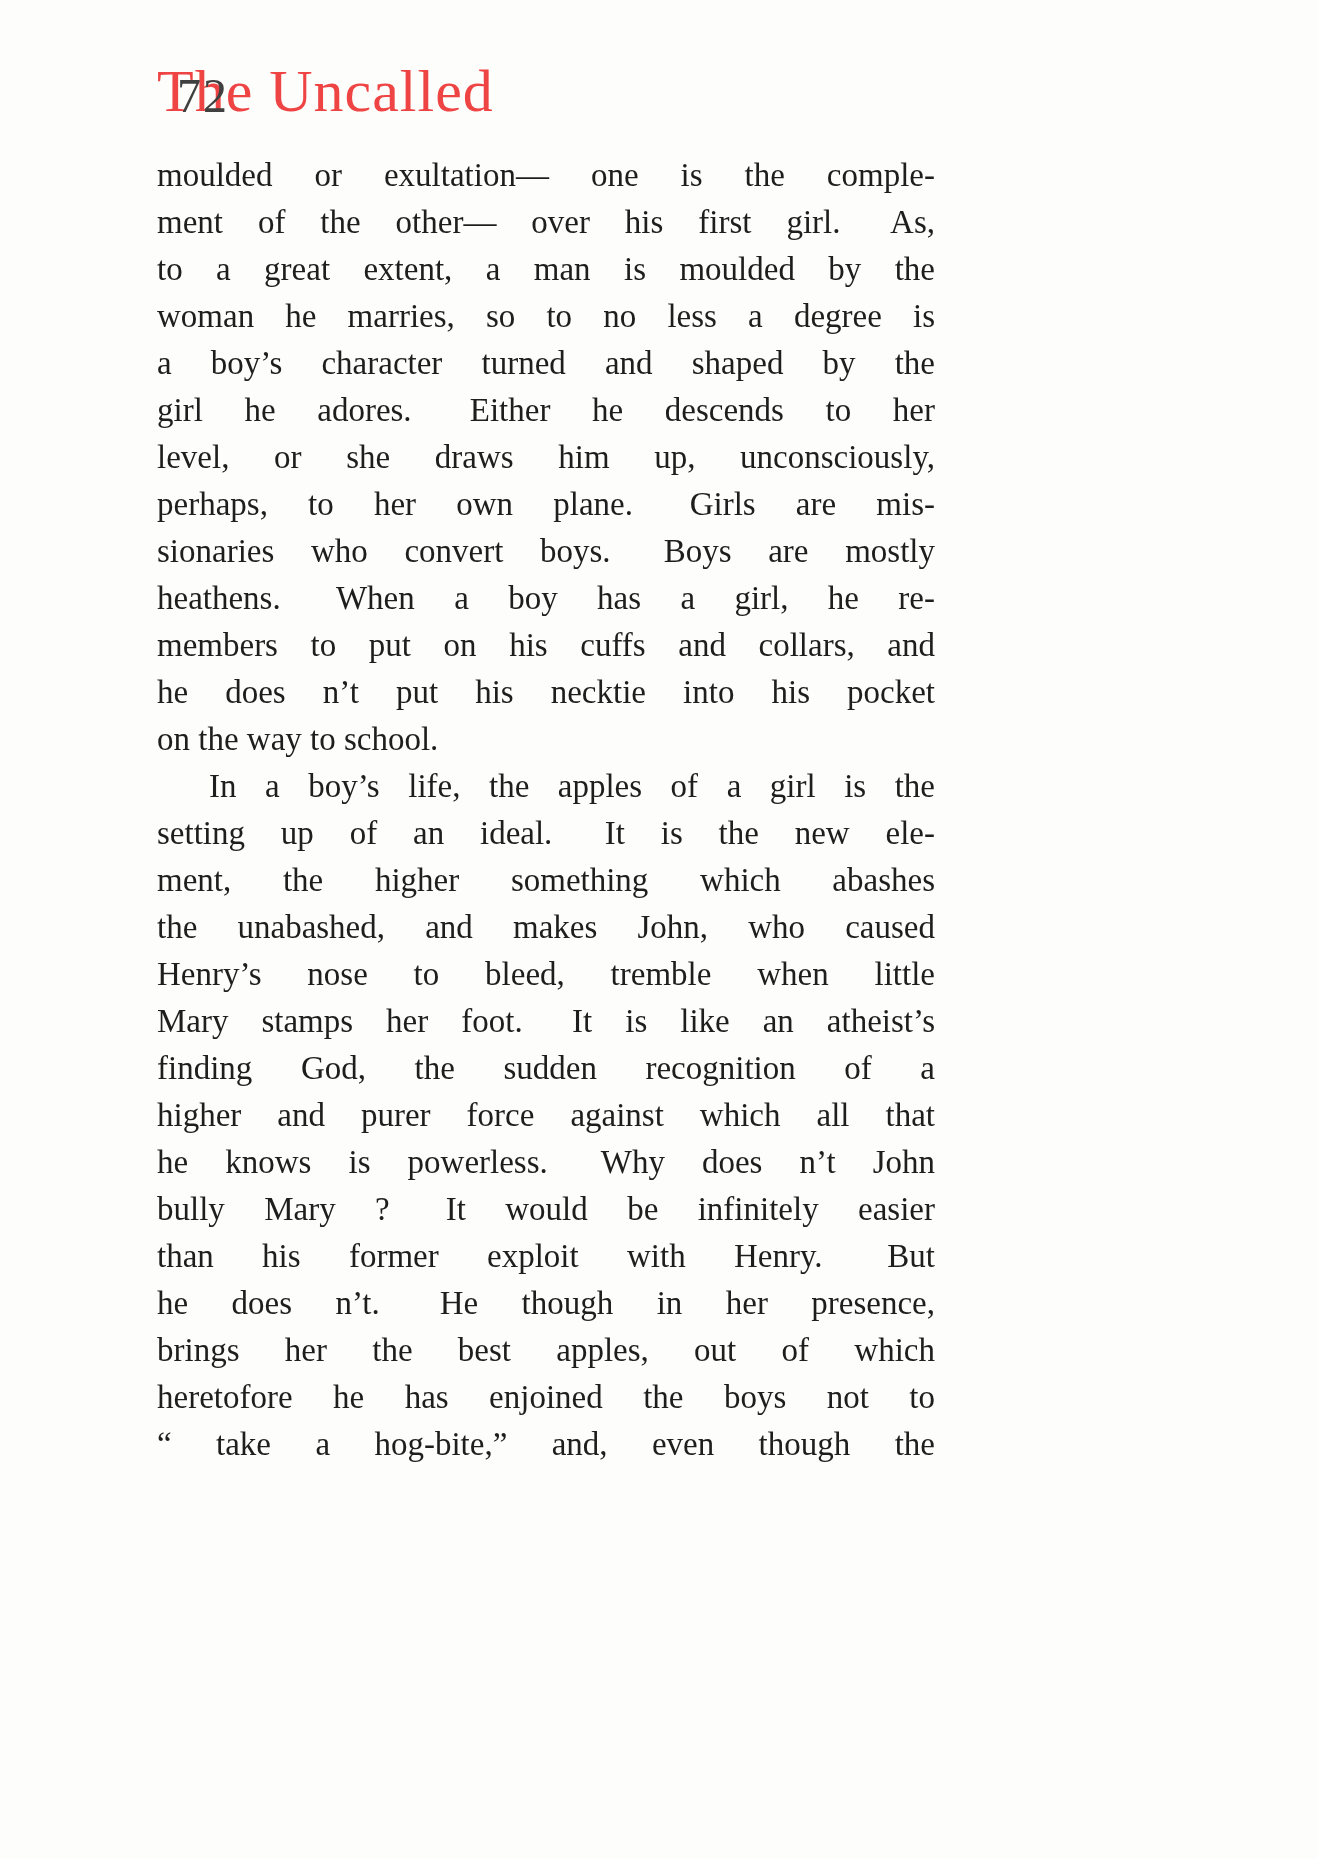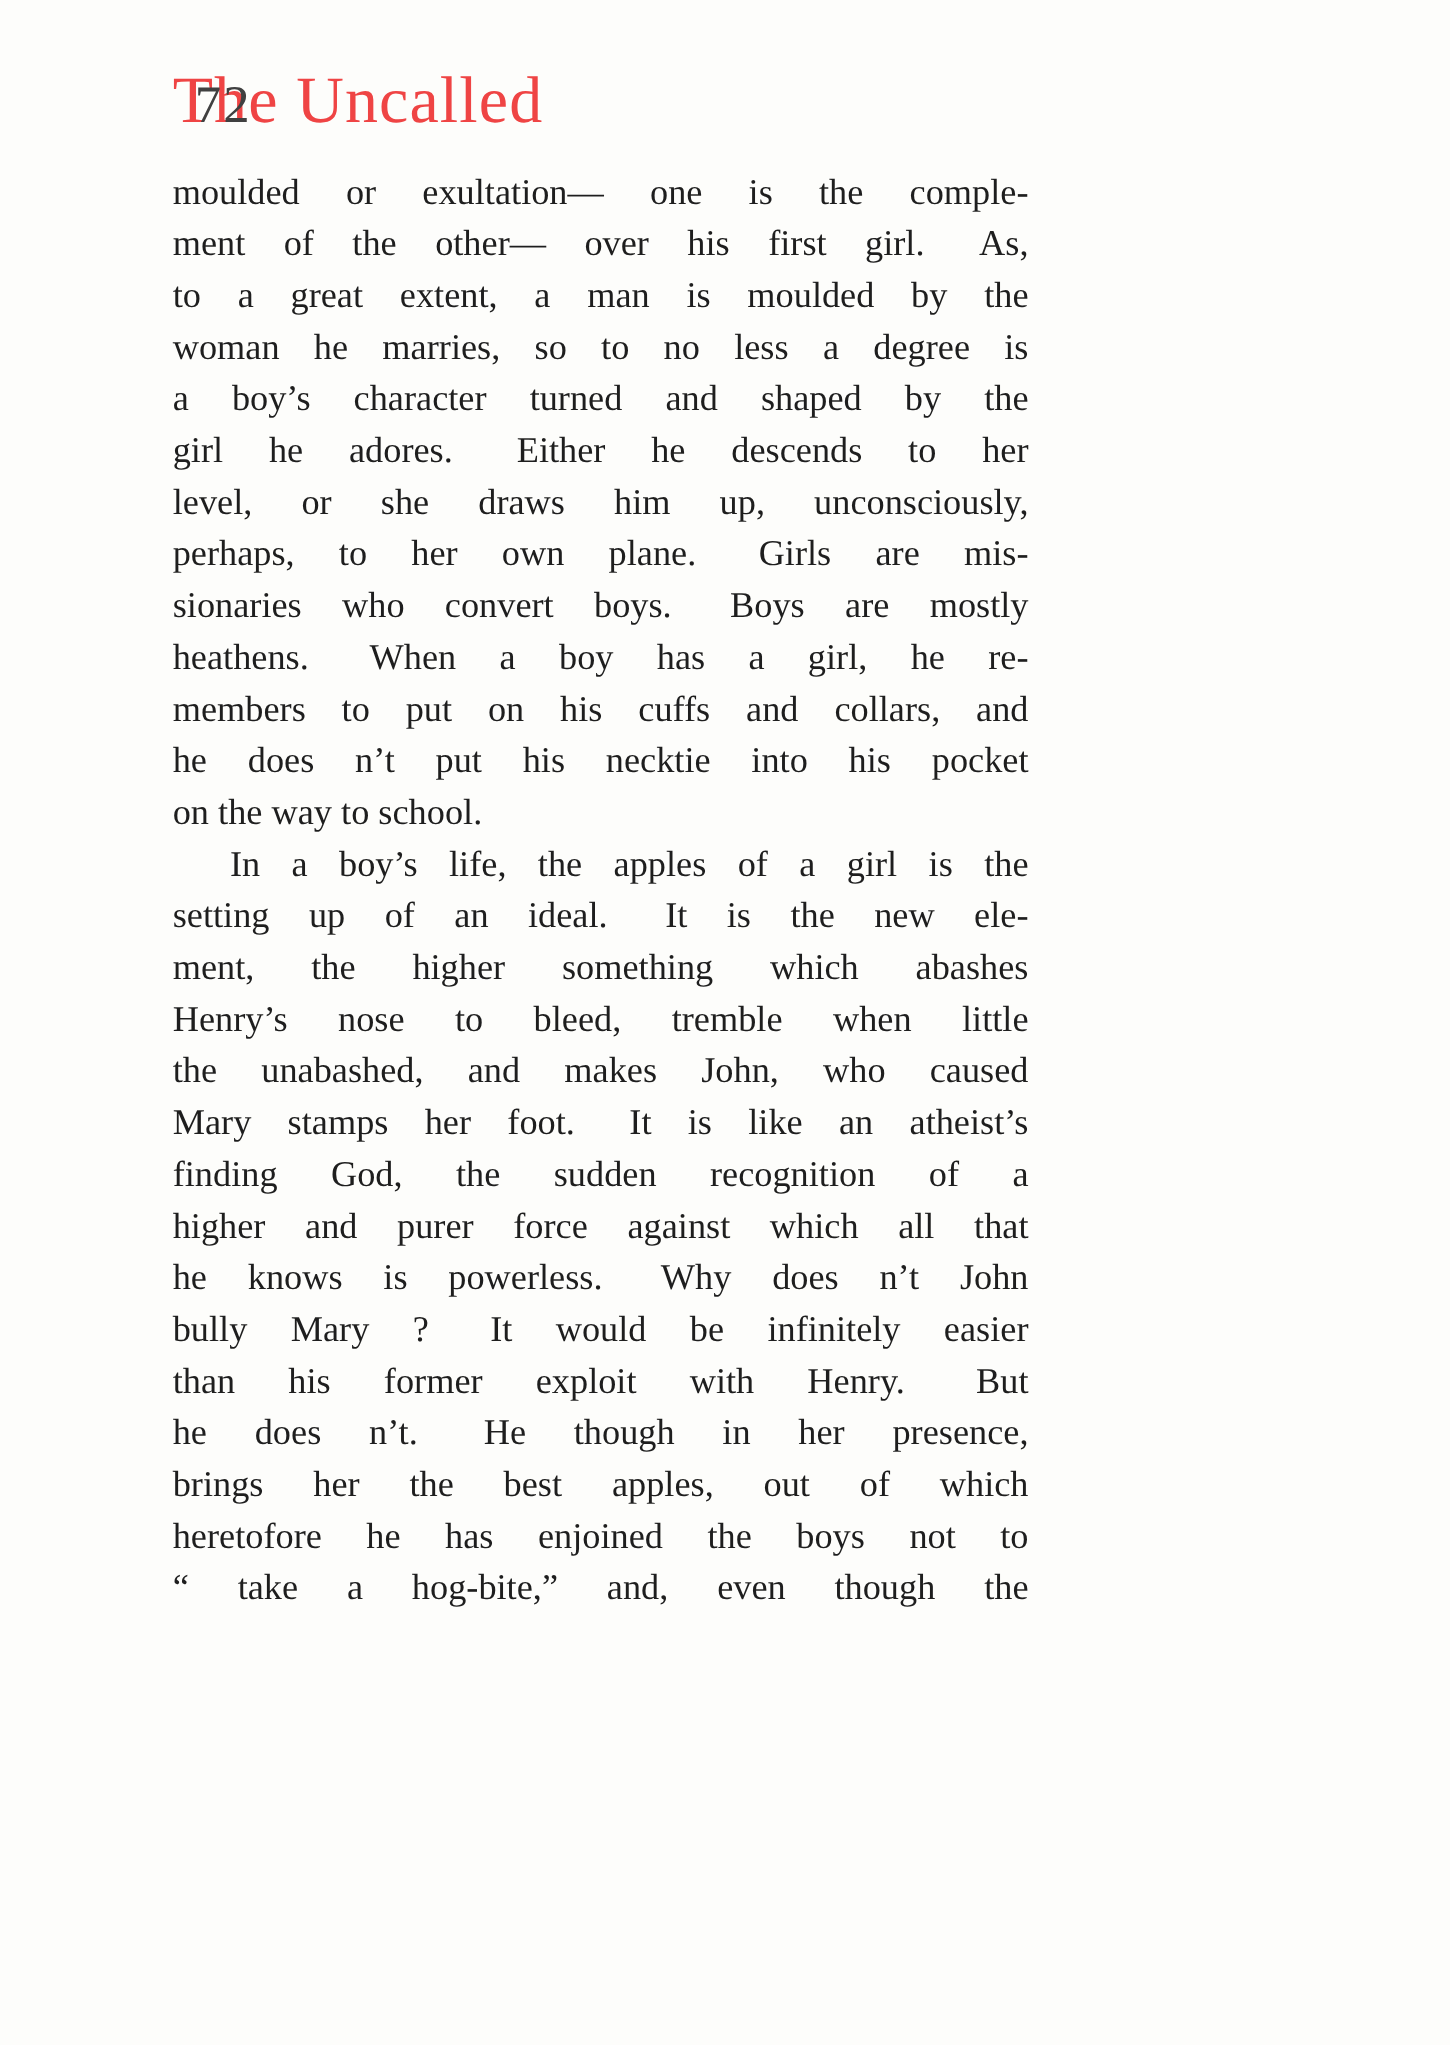--- a/index.html
+++ b/index.html
@@ -87,22 +87,22 @@
         <div class="line">sionaries who convert boys.  Boys are mostly</div>
         <div class="line">heathens.  When a boy has a girl, he re-</div>
         <div class="line">members to put on his cuffs and collars, and</div>
         <div class="line">he does n’t put his necktie into his pocket</div>
         <div class="line flush">on the way to school.</div>
       </div>
       <div class="paragraph">
         <div class="line indent">In a boy’s life, the apples of a girl is the</div>
         <div class="line">setting up of an ideal.  It is the new ele-</div>
         <div class="line">ment, the higher something which abashes</div>
+        <div class="line">the unabashed, and makes John, who caused</div>
         <div class="line">Henry’s nose to bleed, tremble when little</div>
-        <div class="line">the unabashed, and makes John, who caused</div>
         <div class="line">Mary stamps her foot.  It is like an atheist’s</div>
         <div class="line">finding God, the sudden recognition of a</div>
         <div class="line">higher and purer force against which all that</div>
         <div class="line">he knows is powerless.  Why does n’t John</div>
         <div class="line">bully Mary ?  It would be infinitely easier</div>
         <div class="line">than his former exploit with Henry.  But</div>
         <div class="line">he does n’t.  He though in her presence,</div>
         <div class="line">brings her the best apples, out of which</div>
         <div class="line">heretofore he has enjoined the boys not to</div>
         <div class="line">“ take a hog-bite,” and, even though the</div>

